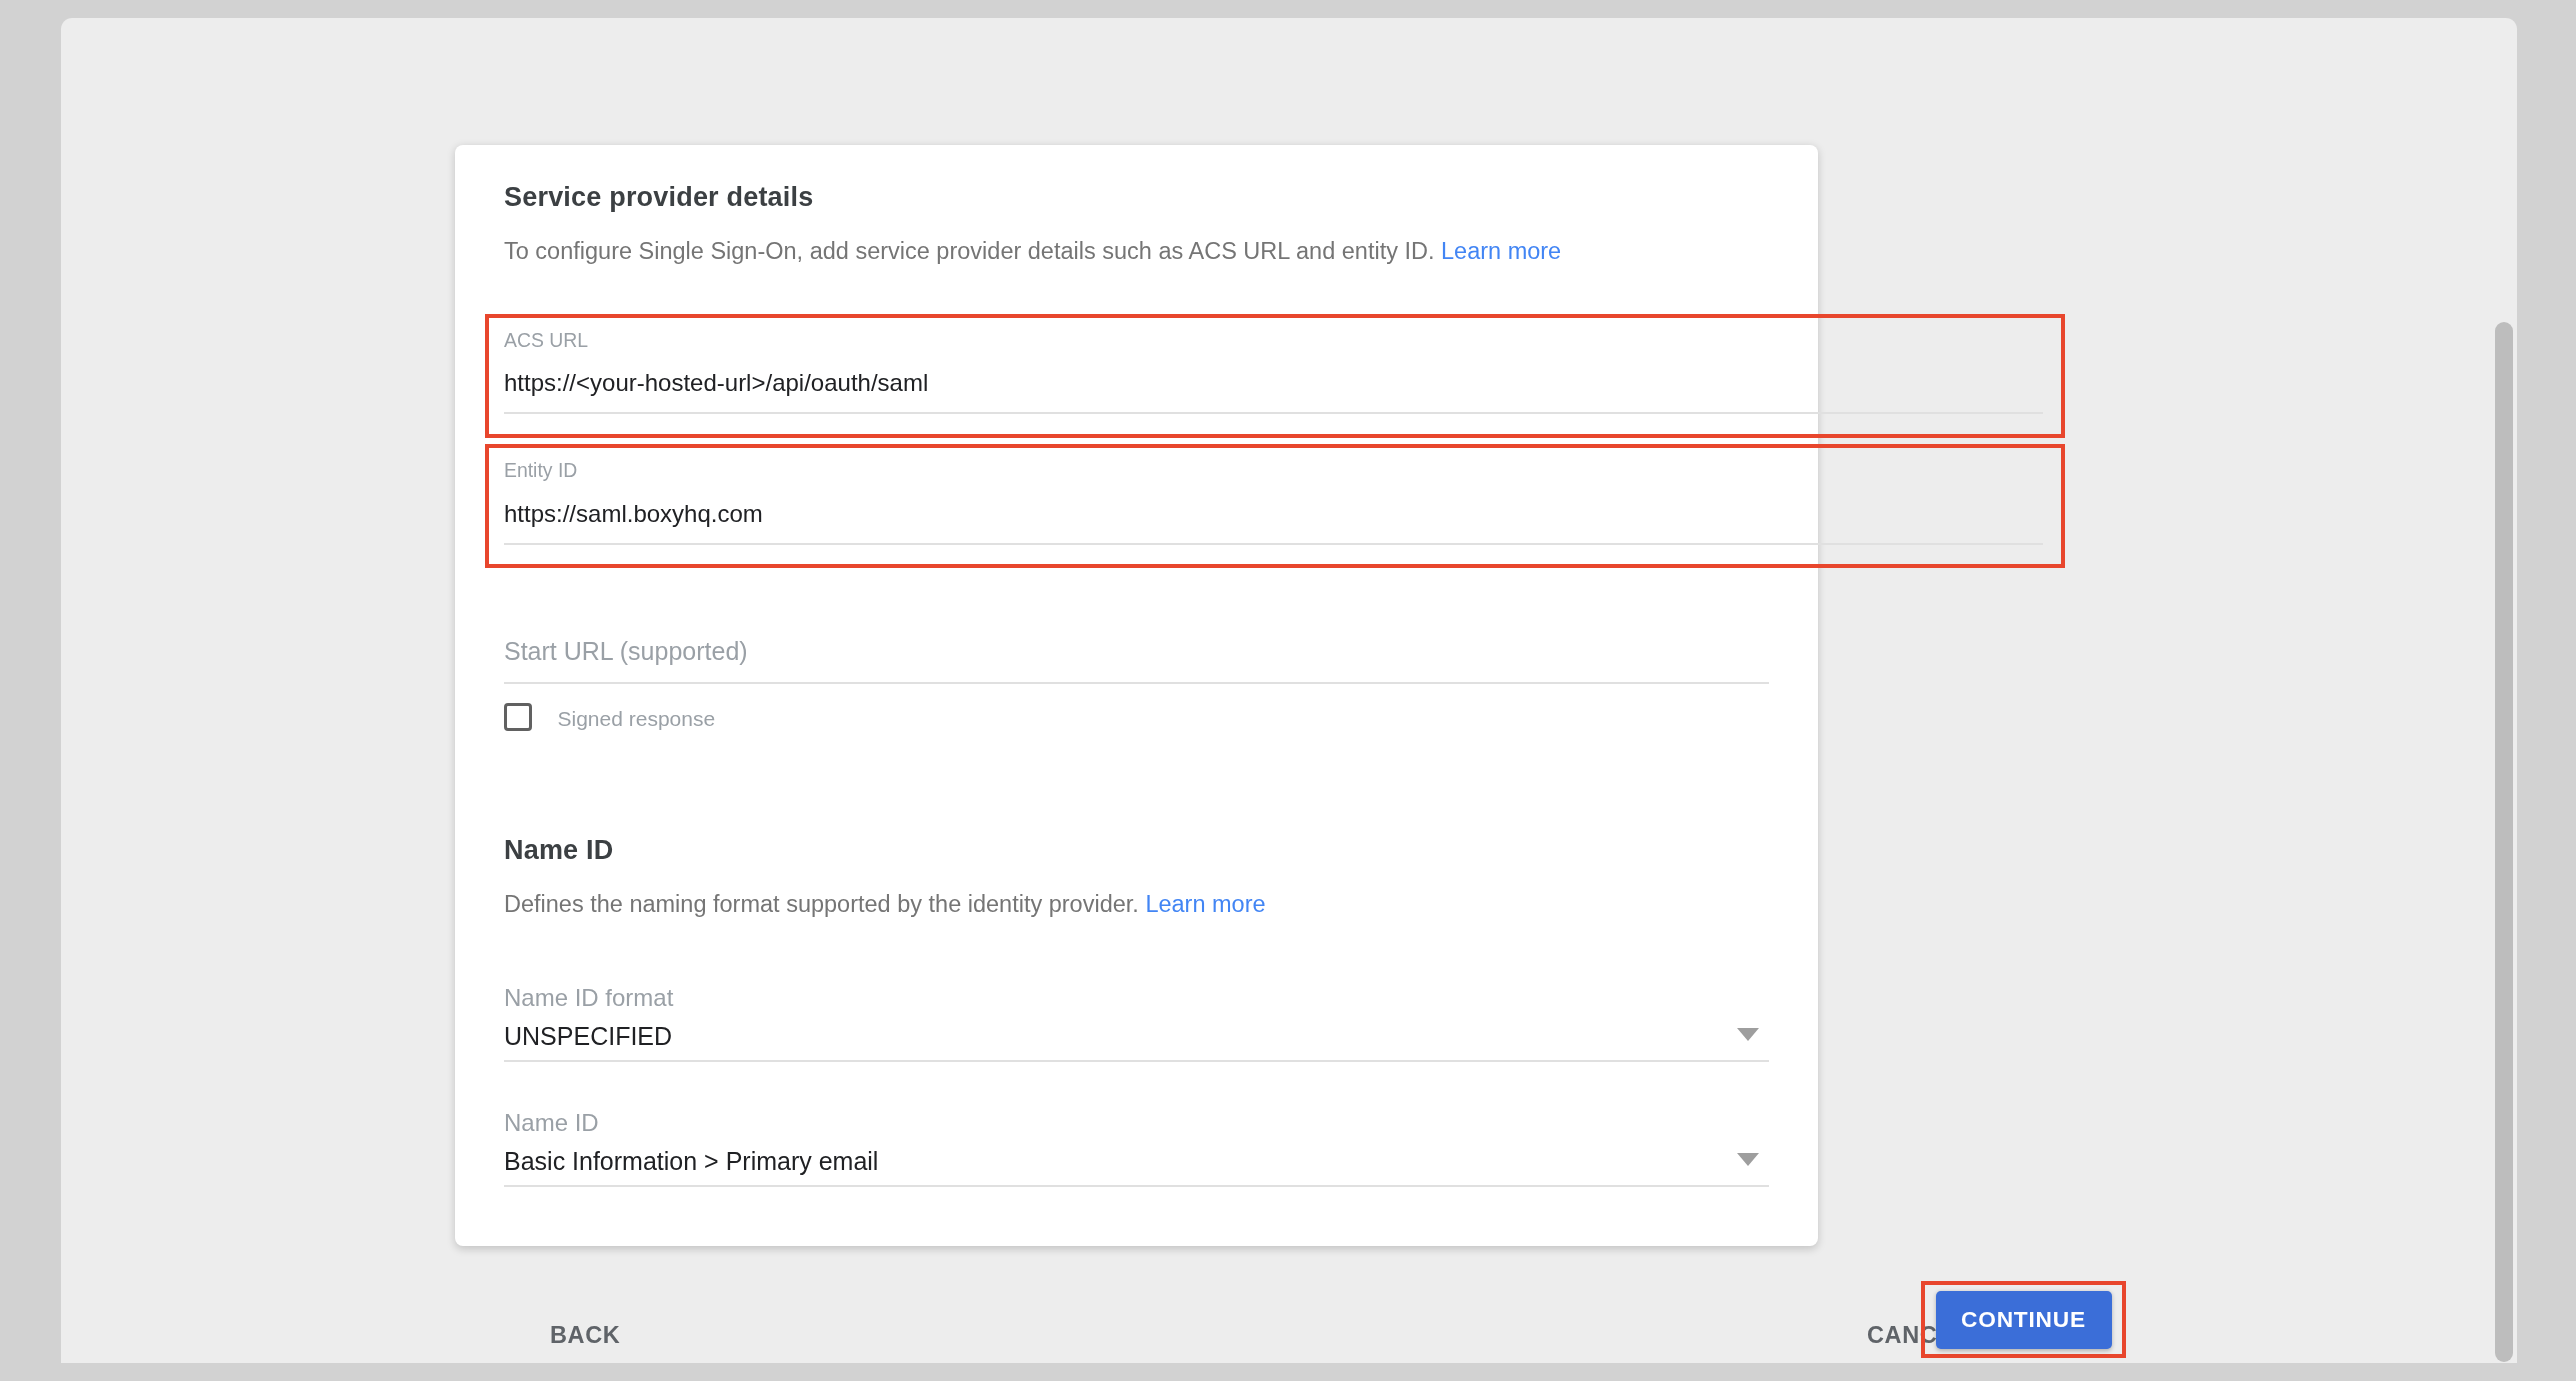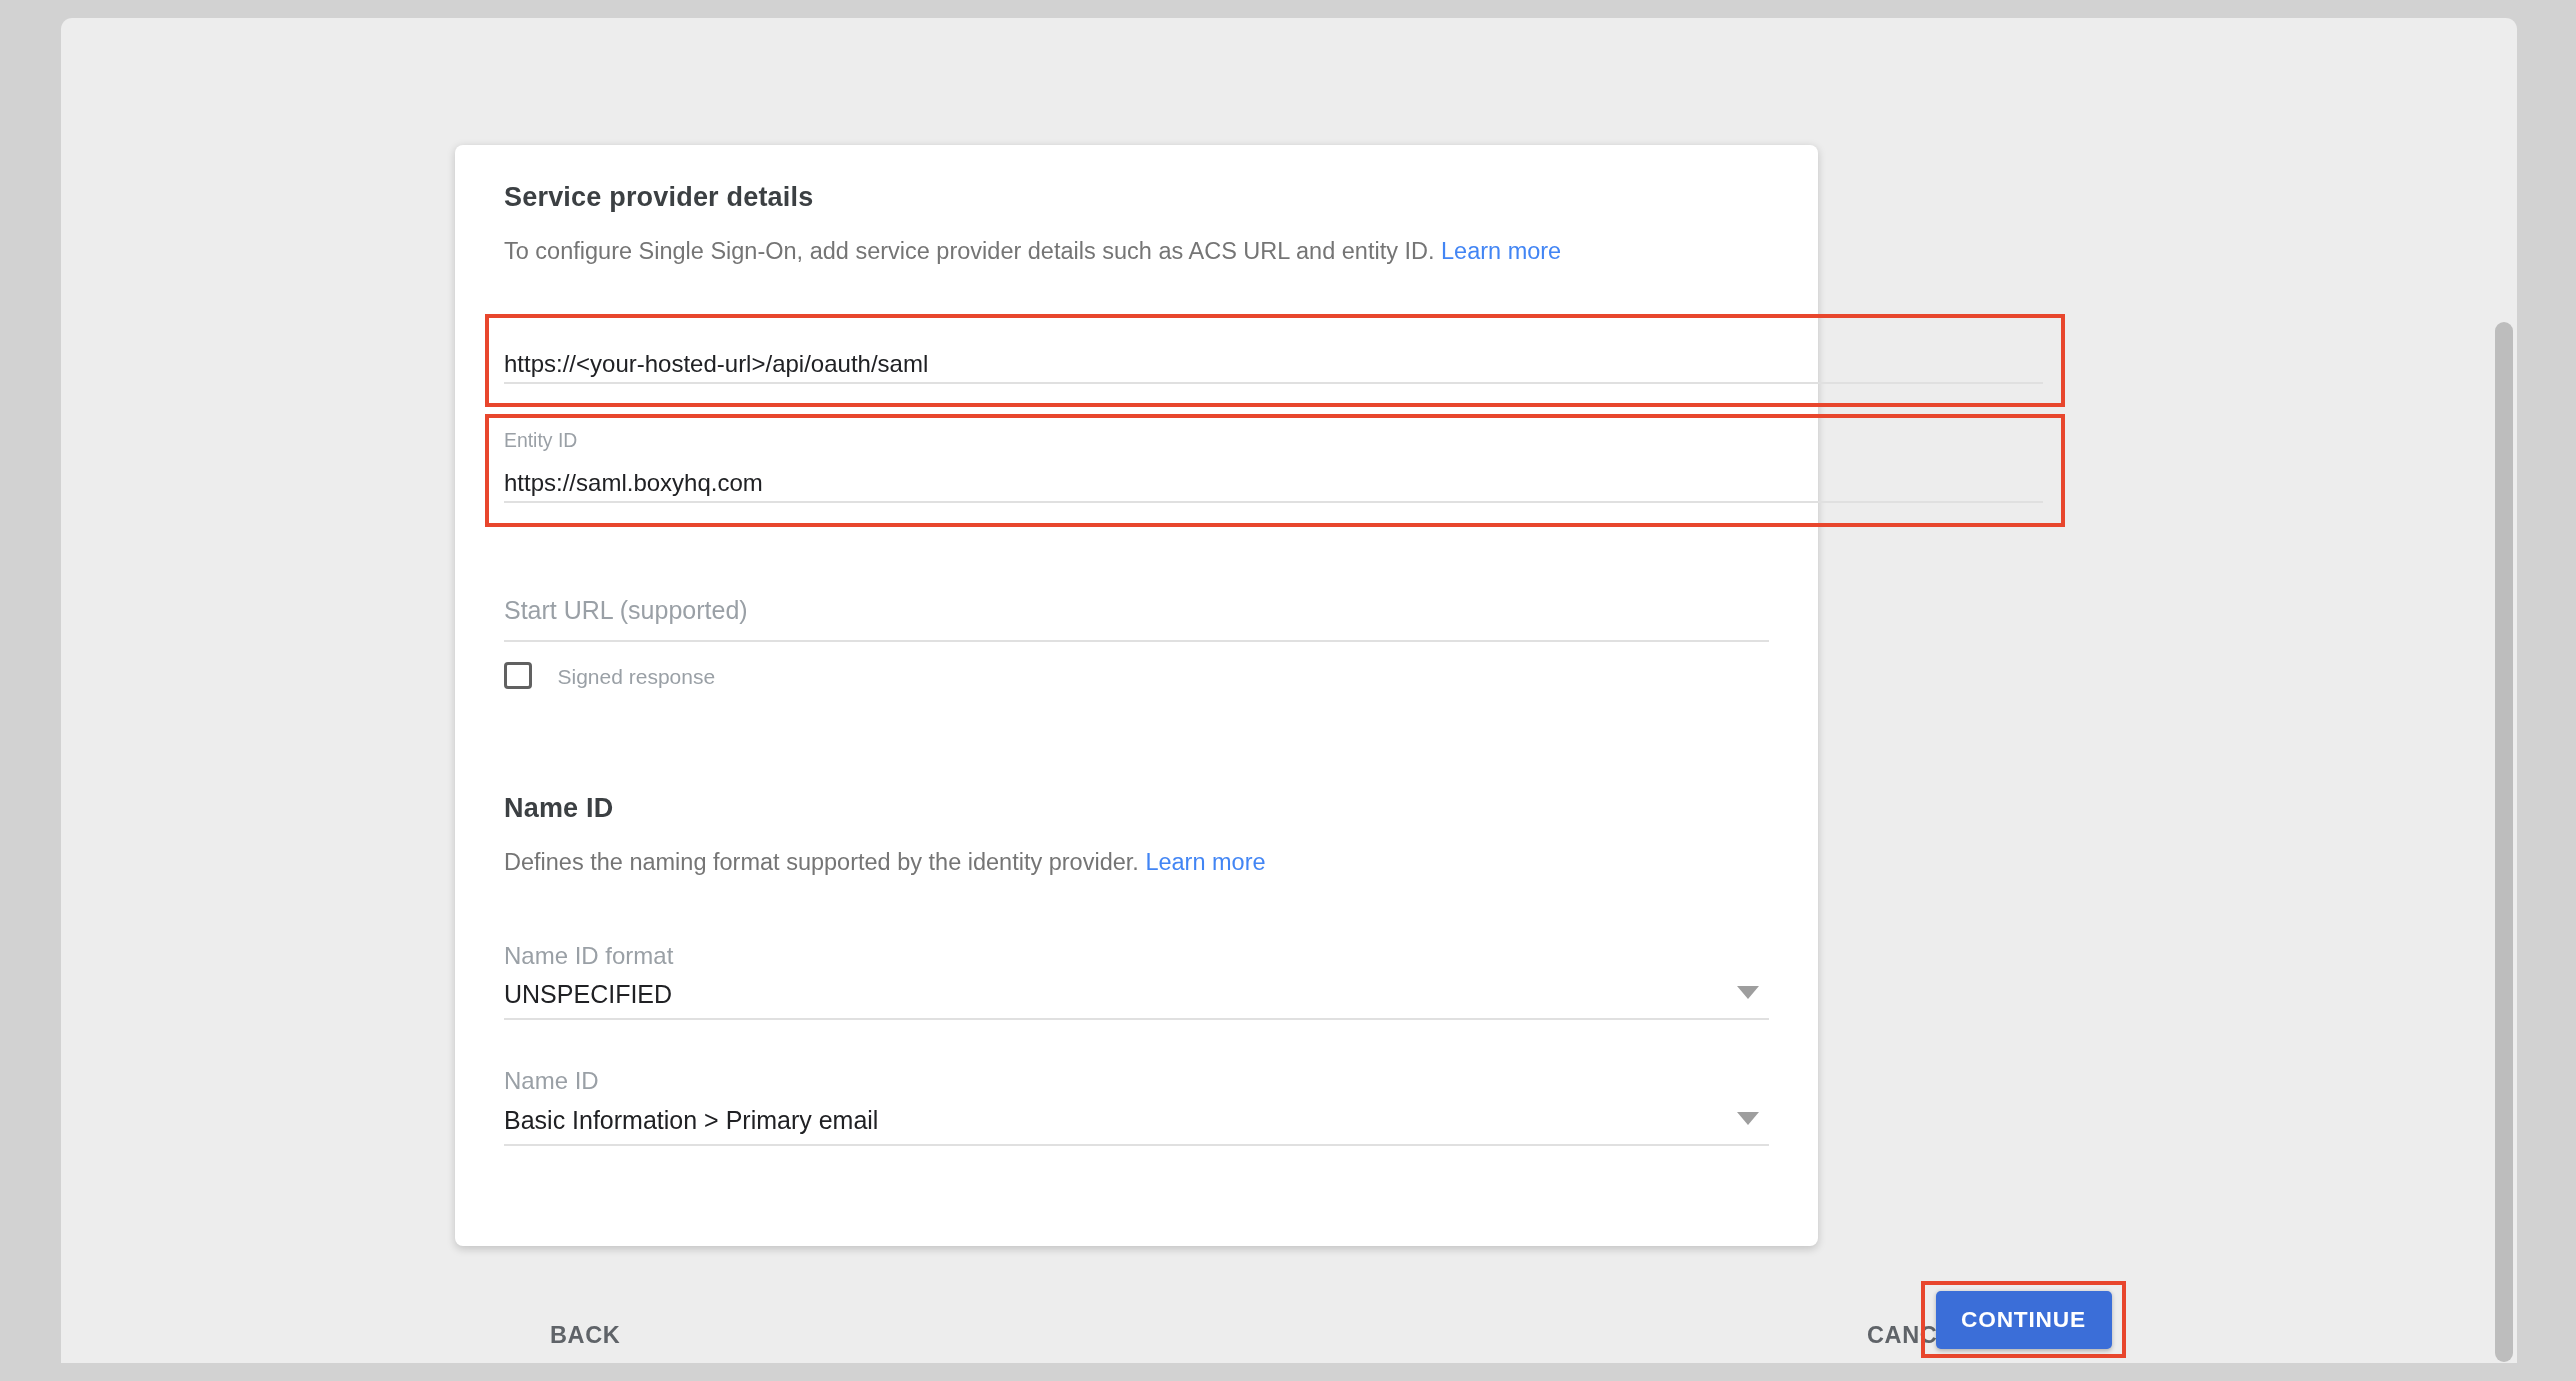--- a/index.html
+++ b/index.html
@@ -29,21 +29,21 @@
 
   .sec-title{font-size:27px; line-height:36px; font-weight:700; color:var(--head); letter-spacing:0.2px;}
   .sec-desc{margin-top:21px; font-size:23.5px; line-height:31px; color:var(--desc);}
   .learn-more{color:var(--link); cursor:pointer; text-decoration:none;}
 
   .redbox{width:1580px; margin-left:-18.6px; border:4px solid var(--red); padding:13px 0 19.4px 14.6px;}
   .redbox.acs{margin-top:47px;}
   .redbox.entity{margin-top:6.5px;}
   .f-label{font-size:19.4px; line-height:19.4px; color:var(--label);}
   .f-value{font-size:24px; line-height:24px; color:var(--ink); margin-top:21px; margin-right:18px;
-           padding-bottom:6px; border-bottom:2.4px solid var(--line);}
+           padding-bottom:17px; border-bottom:2.4px solid var(--line);}
 
   .start-url{margin-top:68px; font-size:25px; line-height:31px; color:var(--label);
              padding-bottom:14.6px; border-bottom:2.4px solid var(--line); width:100%;}
 
   .check-row{margin-top:19.4px; display:flex; align-items:flex-end;}
   .checkbox{width:27.5px; height:27.5px; border:3.2px solid #616161; border-radius:4px; background:#fff; cursor:pointer;}
   .check-label{margin-left:26px; font-size:21px; color:var(--label);}
 
   .nameid-title{margin-top:101px;}
   .sel-group{position:relative; width:100%;}
@@ -84,20 +84,21 @@
 
       <div class="sec-title">Service provider details</div>
 
       <div class="sec-desc">
         <span>To configure Single Sign-On, add service provider details such as ACS URL and entity ID.</span>
         <a class="learn-more">Learn more</a>
       </div>
 
       <div class="redbox acs">
         <div>
+          <div class="f-label">ACS URL</div>
           <div class="f-value">https://&lt;your-hosted-url&gt;/api/oauth/saml</div>
         </div>
       </div>
 
       <div class="redbox entity">
         <div>
           <div class="f-label">Entity ID</div>
           <div class="f-value">https://saml.boxyhq.com</div>
         </div>
       </div>

